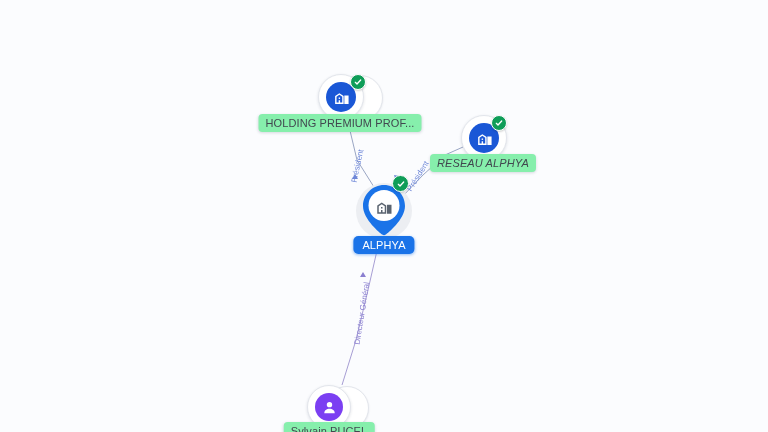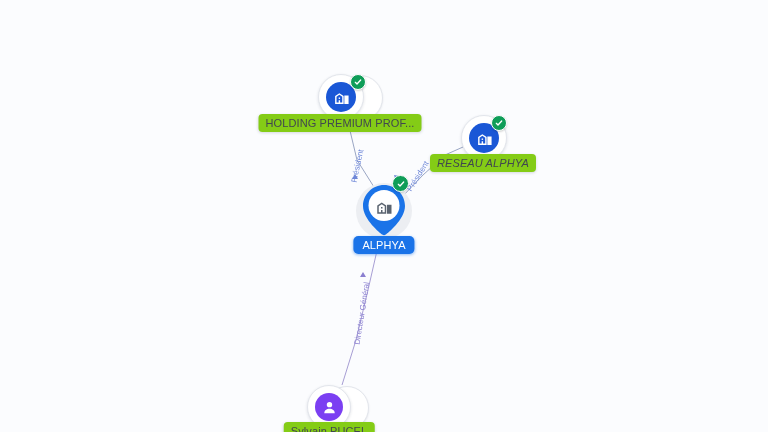--- a/index.html
+++ b/index.html
@@ -83,21 +83,21 @@
   }
 
   
   .lbl{
     position:absolute;transform:translate(-50%,0);
     white-space:nowrap;
     font-size:11px;
     letter-spacing:.1px;
   }
   .lbl-card{
-    background:#84cc16;
+    background:#86efac;
     color:#41474f;
     border-radius:4px;
     padding:3px 7px;
     box-shadow:0 1px 3px rgba(30,40,70,.17);
   }
   .lbl-pill{
     background:#1a73e8;
     color:#ffffff;
     border-radius:5px;
     padding:3px 9px;

